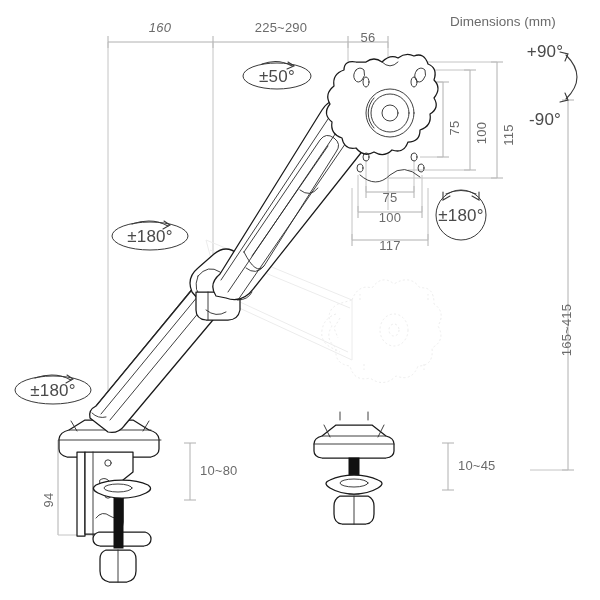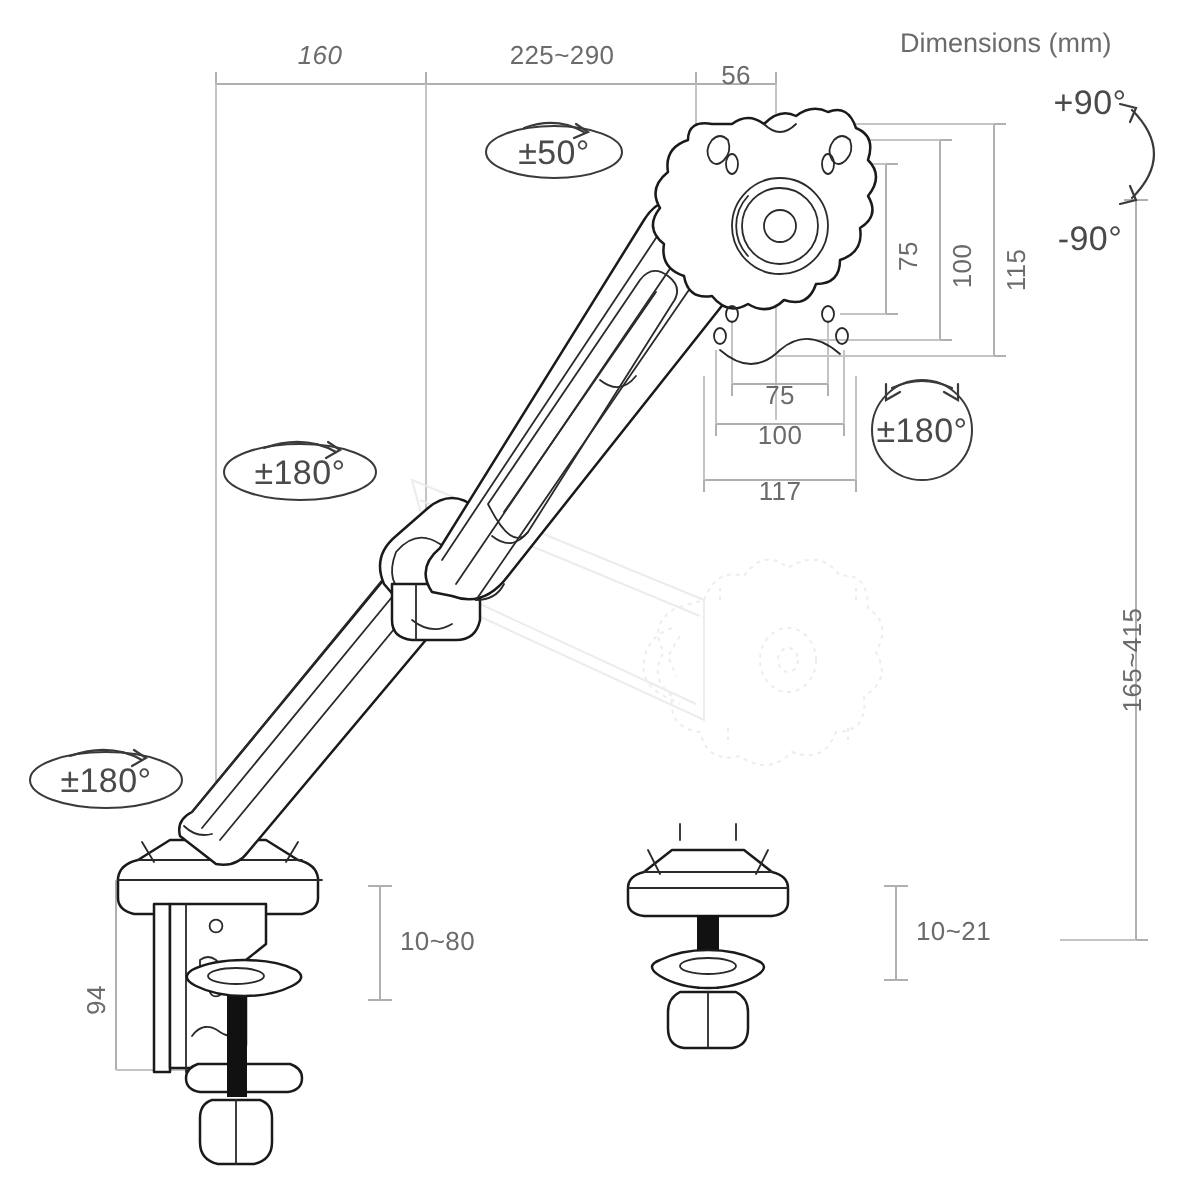--- a/index.html
+++ b/index.html
@@ -268,21 +268,21 @@
   <div class="lbl vert" style="left:481px;top:133px;transform:rotate(-90deg) translate(-50%,-50%);">100</div>
   <div class="lbl vert" style="left:508px;top:135px;transform:rotate(-90deg) translate(-50%,-50%);">115</div>
 
   <div class="lbl c" style="left:390px;top:190px;">75</div>
   <div class="lbl c" style="left:390px;top:210px;">100</div>
   <div class="lbl c" style="left:390px;top:238px;">117</div>
 
   <div class="lbl vert" style="left:566px;top:330px;transform:rotate(-90deg) translate(-50%,-50%);">165~415</div>
 
   <div class="lbl" style="left:200px;top:463px;text-align:right;">10~80</div>
-  <div class="lbl" style="left:458px;top:458px;">10~21</div>
+  <div class="lbl" style="left:458px;top:458px;">10~45</div>
   <div class="lbl vert" style="left:48px;top:500px;transform:rotate(-90deg) translate(-50%,-50%);">94</div>
 
   <div class="rot-badge" style="left:545px;top:52px;transform:translate(-50%,-50%);">+90°</div>
   <div class="rot-badge" style="left:545px;top:100px;transform:translate(-50%,-50%);margin-top:20px;">-90°</div>
   <div class="rot-badge" style="left:277px;top:77px;">±50°</div>
   <div class="rot-badge" style="left:150px;top:237px;">±180°</div>
   <div class="rot-badge" style="left:53px;top:391px;">±180°</div>
   <div class="rot-badge" style="left:461px;top:216px;">±180°</div>
 
 </div>

